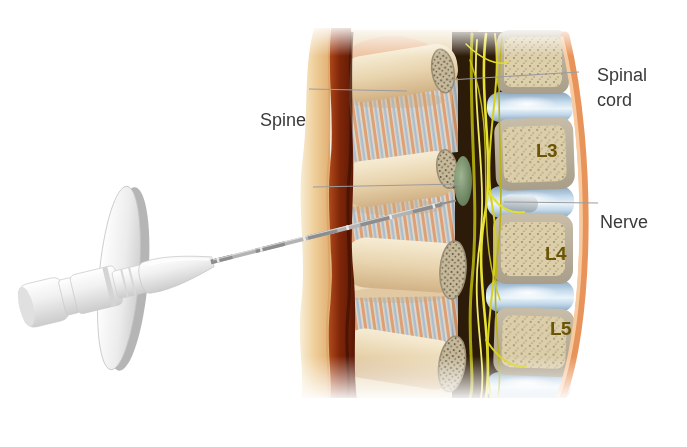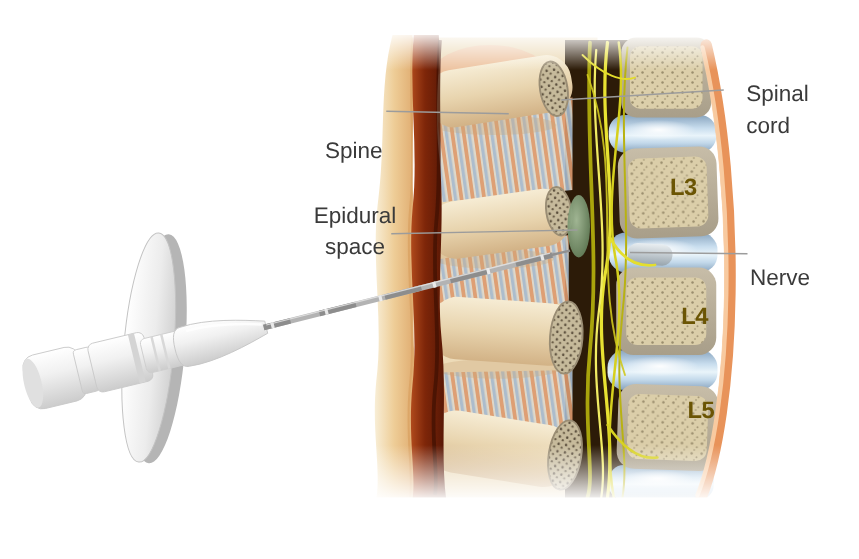--- a/index.html
+++ b/index.html
@@ -249,21 +249,20 @@
 
   <g stroke="#9c9c9c" stroke-width="1.1">
     <line x1="309" y1="89" x2="407" y2="91"></line>
     <line x1="313" y1="187" x2="462" y2="184"></line>
     <line x1="449" y1="80" x2="579" y2="72"></line>
     <line x1="504" y1="202" x2="598" y2="203"></line>
   </g>
 </svg>
 
 <div class="lbl right" style="left:228px; top:76px;  width:78px;margin-top:32px;">Spine</div>
-<div class="lbl center" style="left:238px; top:160px; width:92px;">Epidural space</div>
 <div class="lbl" style="left:597px; top:63px;">Spinal cord</div>
 <div class="lbl" style="left:600px; top:191px;margin-top:19px;">Nerve</div>
 
 <div class="vlbl" style="left:524px; top:141px;">L3</div>
 <div class="vlbl" style="left:533px; top:244px;">L4</div>
 <div class="vlbl" style="left:538px; top:319px;">L5</div>
 
 </div>
 
 </body></html>

